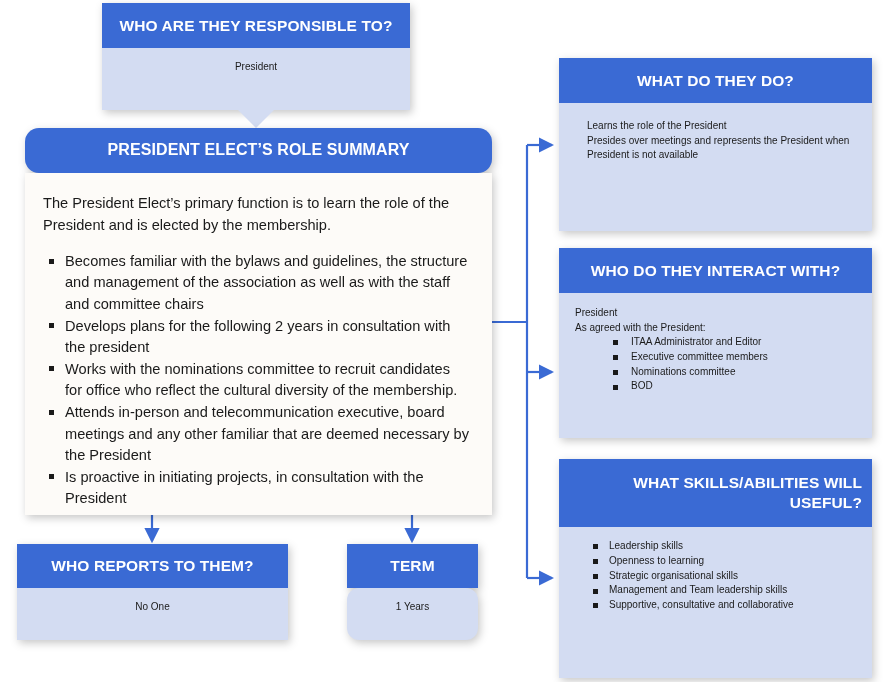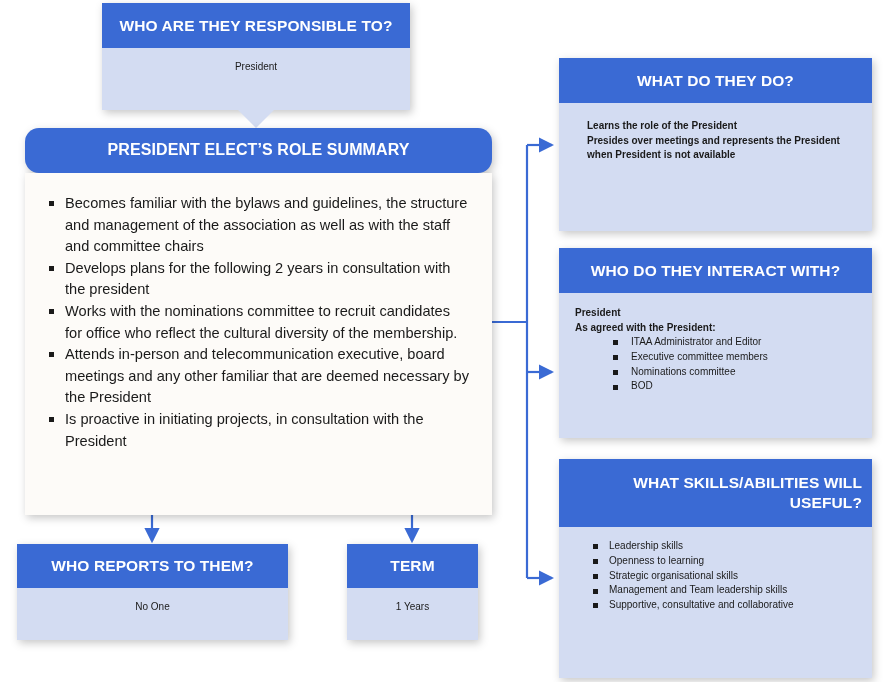--- a/index.html
+++ b/index.html
@@ -99,21 +99,21 @@
     left: 38px;
   }
   
   ul.sq.skills > li {
     padding-left: 34px;
   }
   ul.sq.skills > li::before {
     left: 18px;
   }
 
-  .plain-line { margin: 0; font-weight: bold; }
+  .plain-line { margin: 0; }
 
   
   #wires {
     position: absolute;
     left: 0;
     top: 0;
     width: 889px;
     height: 682px;
     pointer-events: none;
   }
@@ -159,20 +159,21 @@
 
   <div class="card shadowed" id="top-card" style="left:102px; top:3px; width:308px; height:107px;">
     <div class="card-header" style="height:45px;">WHO ARE THEY RESPONSIBLE TO?</div>
     <div class="card-body centered" style="height:62px;">President</div>
   </div>
   <div id="top-pointer" style="left:238px; top:110px;"></div>
 
   <div class="card shadowed" id="main-card" style="left:25px; top:128px; width:467px; height:387px;">
     <div class="card-header" style="height:45px;border-radius:14px;">PRESIDENT ELECT’S ROLE SUMMARY</div>
     <div class="card-body" style="height:342px;">
+      <p class="intro-para">The President Elect’s primary function is to learn the role of the President and is elected by the membership.</p>
       <ul class="sq">
         <li>Becomes familiar with the bylaws and guidelines, the structure and management of the association as well as with the staff and committee chairs</li>
         <li>Develops plans for the following 2 years in consultation with the president</li>
         <li>Works with the nominations committee to recruit candidates for office who reflect the cultural diversity of the membership.</li>
         <li>Attends in-person and telecommunication executive, board meetings and any other familiar that are deemed necessary by the President</li>
         <li>Is proactive in initiating projects, in consultation with the President</li>
       </ul>
     </div>
   </div>
 
@@ -211,16 +212,16 @@
     </div>
   </div>
 
   <div class="card shadowed" id="card-reports" style="left:17px; top:544px; width:271px; height:96px;">
     <div class="card-header" style="height:44px;">WHO REPORTS TO THEM?</div>
     <div class="card-body centered" style="height:52px;">No One</div>
   </div>
 
   <div class="card shadowed" id="card-term" style="left:347px; top:544px; width:131px; height:96px;">
     <div class="card-header" style="height:44px;">TERM</div>
-    <div class="card-body centered" style="height:52px;">1 Years</div>
+    <div class="card-body centered" style="height:52px;border-radius:12px;">1 Years</div>
   </div>
 
 </div>
 
 </body></html>

